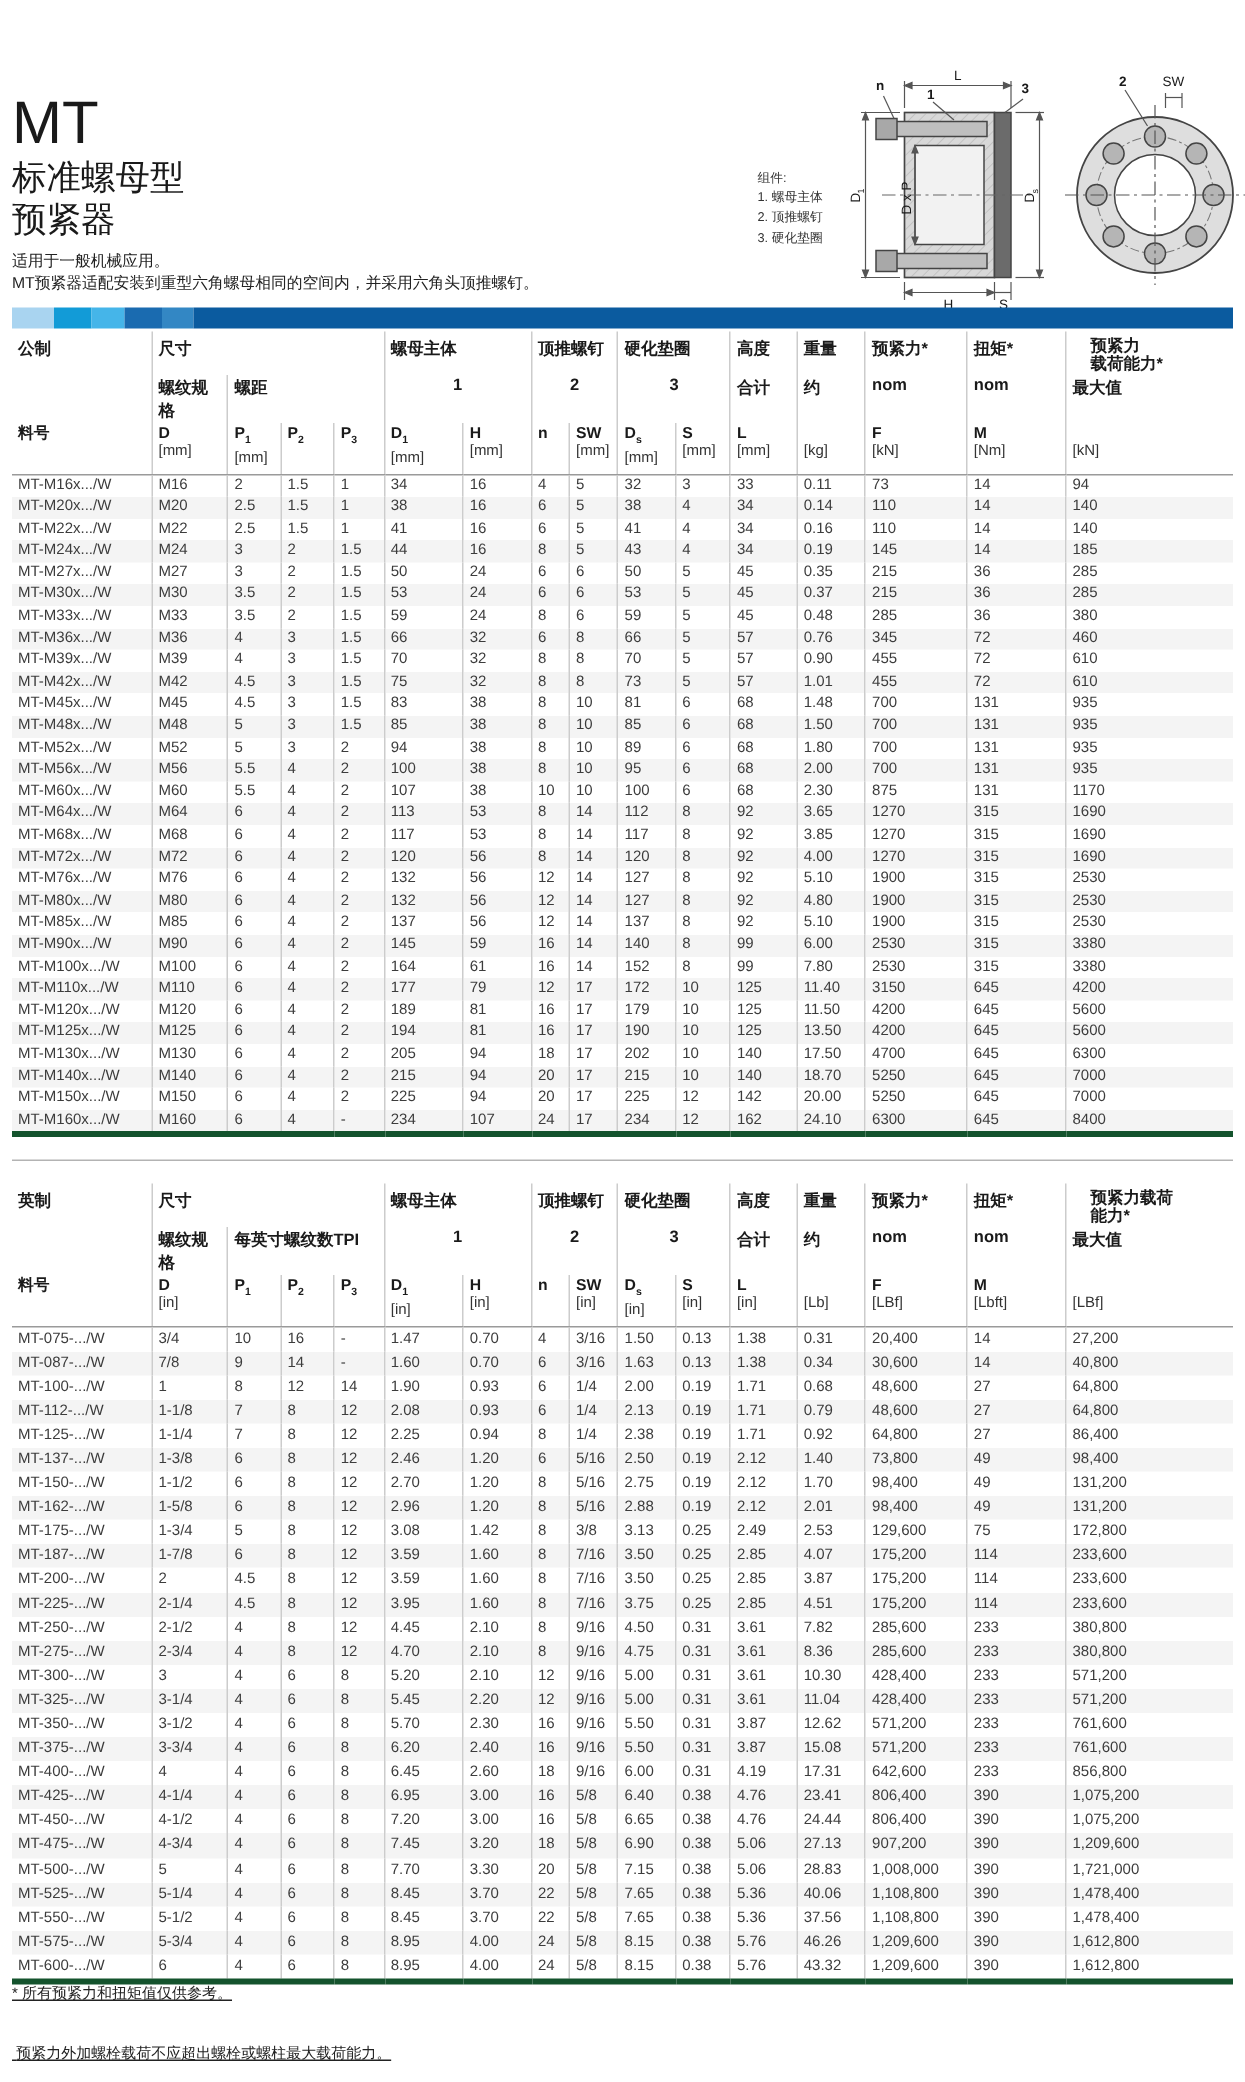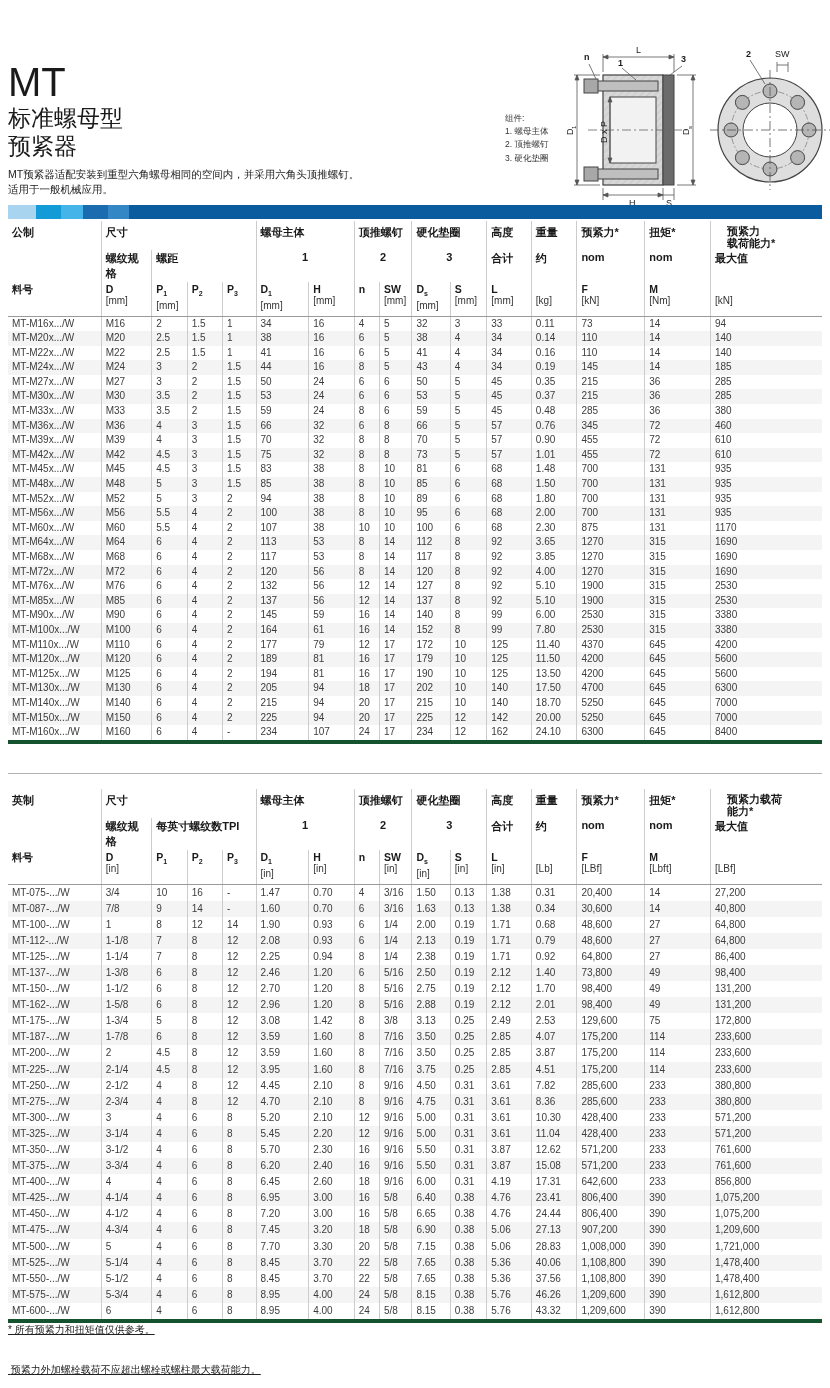--- a/index.html
+++ b/index.html
@@ -52,22 +52,22 @@
 </style>
 </head>
 <body>
 
 <h1 class="page-title">MT</h1>
 <div class="page-sub">
   <div>标准螺母型</div>
   <div>预紧器</div>
 </div>
 <div class="page-desc">
+  <div>适用于一般机械应用。</div>
   <div>MT预紧器适配安装到重型六角螺母相同的空间内，并采用六角头顶推螺钉。</div>
-  <div>适用于一般机械应用。</div>
 </div>
 
 <div class="diagram-wrap">
   <div class="diagram-legend">
     <div>组件:</div>
     <div>1. 螺母主体</div>
     <div>2. 顶推螺钉</div>
     <div>3. 硬化垫圈</div>
   </div>
   <svg width="342" height="166" viewBox="0 0 342 166">
@@ -637,20 +637,38 @@
           <td>14</td>
           <td>127</td>
           <td>8</td>
           <td>92</td>
           <td>5.10</td>
           <td>1900</td>
           <td>315</td>
           <td>2530</td>
         </tr>
         <tr>
+          <td>MT-M80x.../W</td>
+          <td>M80</td>
+          <td>6</td>
+          <td>4</td>
+          <td>2</td>
+          <td>132</td>
+          <td>56</td>
+          <td>12</td>
+          <td>14</td>
+          <td>127</td>
+          <td>8</td>
+          <td>92</td>
+          <td>4.80</td>
+          <td>1900</td>
+          <td>315</td>
+          <td>2530</td>
+        </tr>
+        <tr>
           <td>MT-M85x.../W</td>
           <td>M85</td>
           <td>6</td>
           <td>4</td>
           <td>2</td>
           <td>137</td>
           <td>56</td>
           <td>12</td>
           <td>14</td>
           <td>137</td>
@@ -704,21 +722,21 @@
           <td>4</td>
           <td>2</td>
           <td>177</td>
           <td>79</td>
           <td>12</td>
           <td>17</td>
           <td>172</td>
           <td>10</td>
           <td>125</td>
           <td>11.40</td>
-          <td>4370</td>
+          <td>3150</td>
           <td>645</td>
           <td>4200</td>
         </tr>
         <tr>
           <td>MT-M120x.../W</td>
           <td>M120</td>
           <td>6</td>
           <td>4</td>
           <td>2</td>
           <td>189</td>

